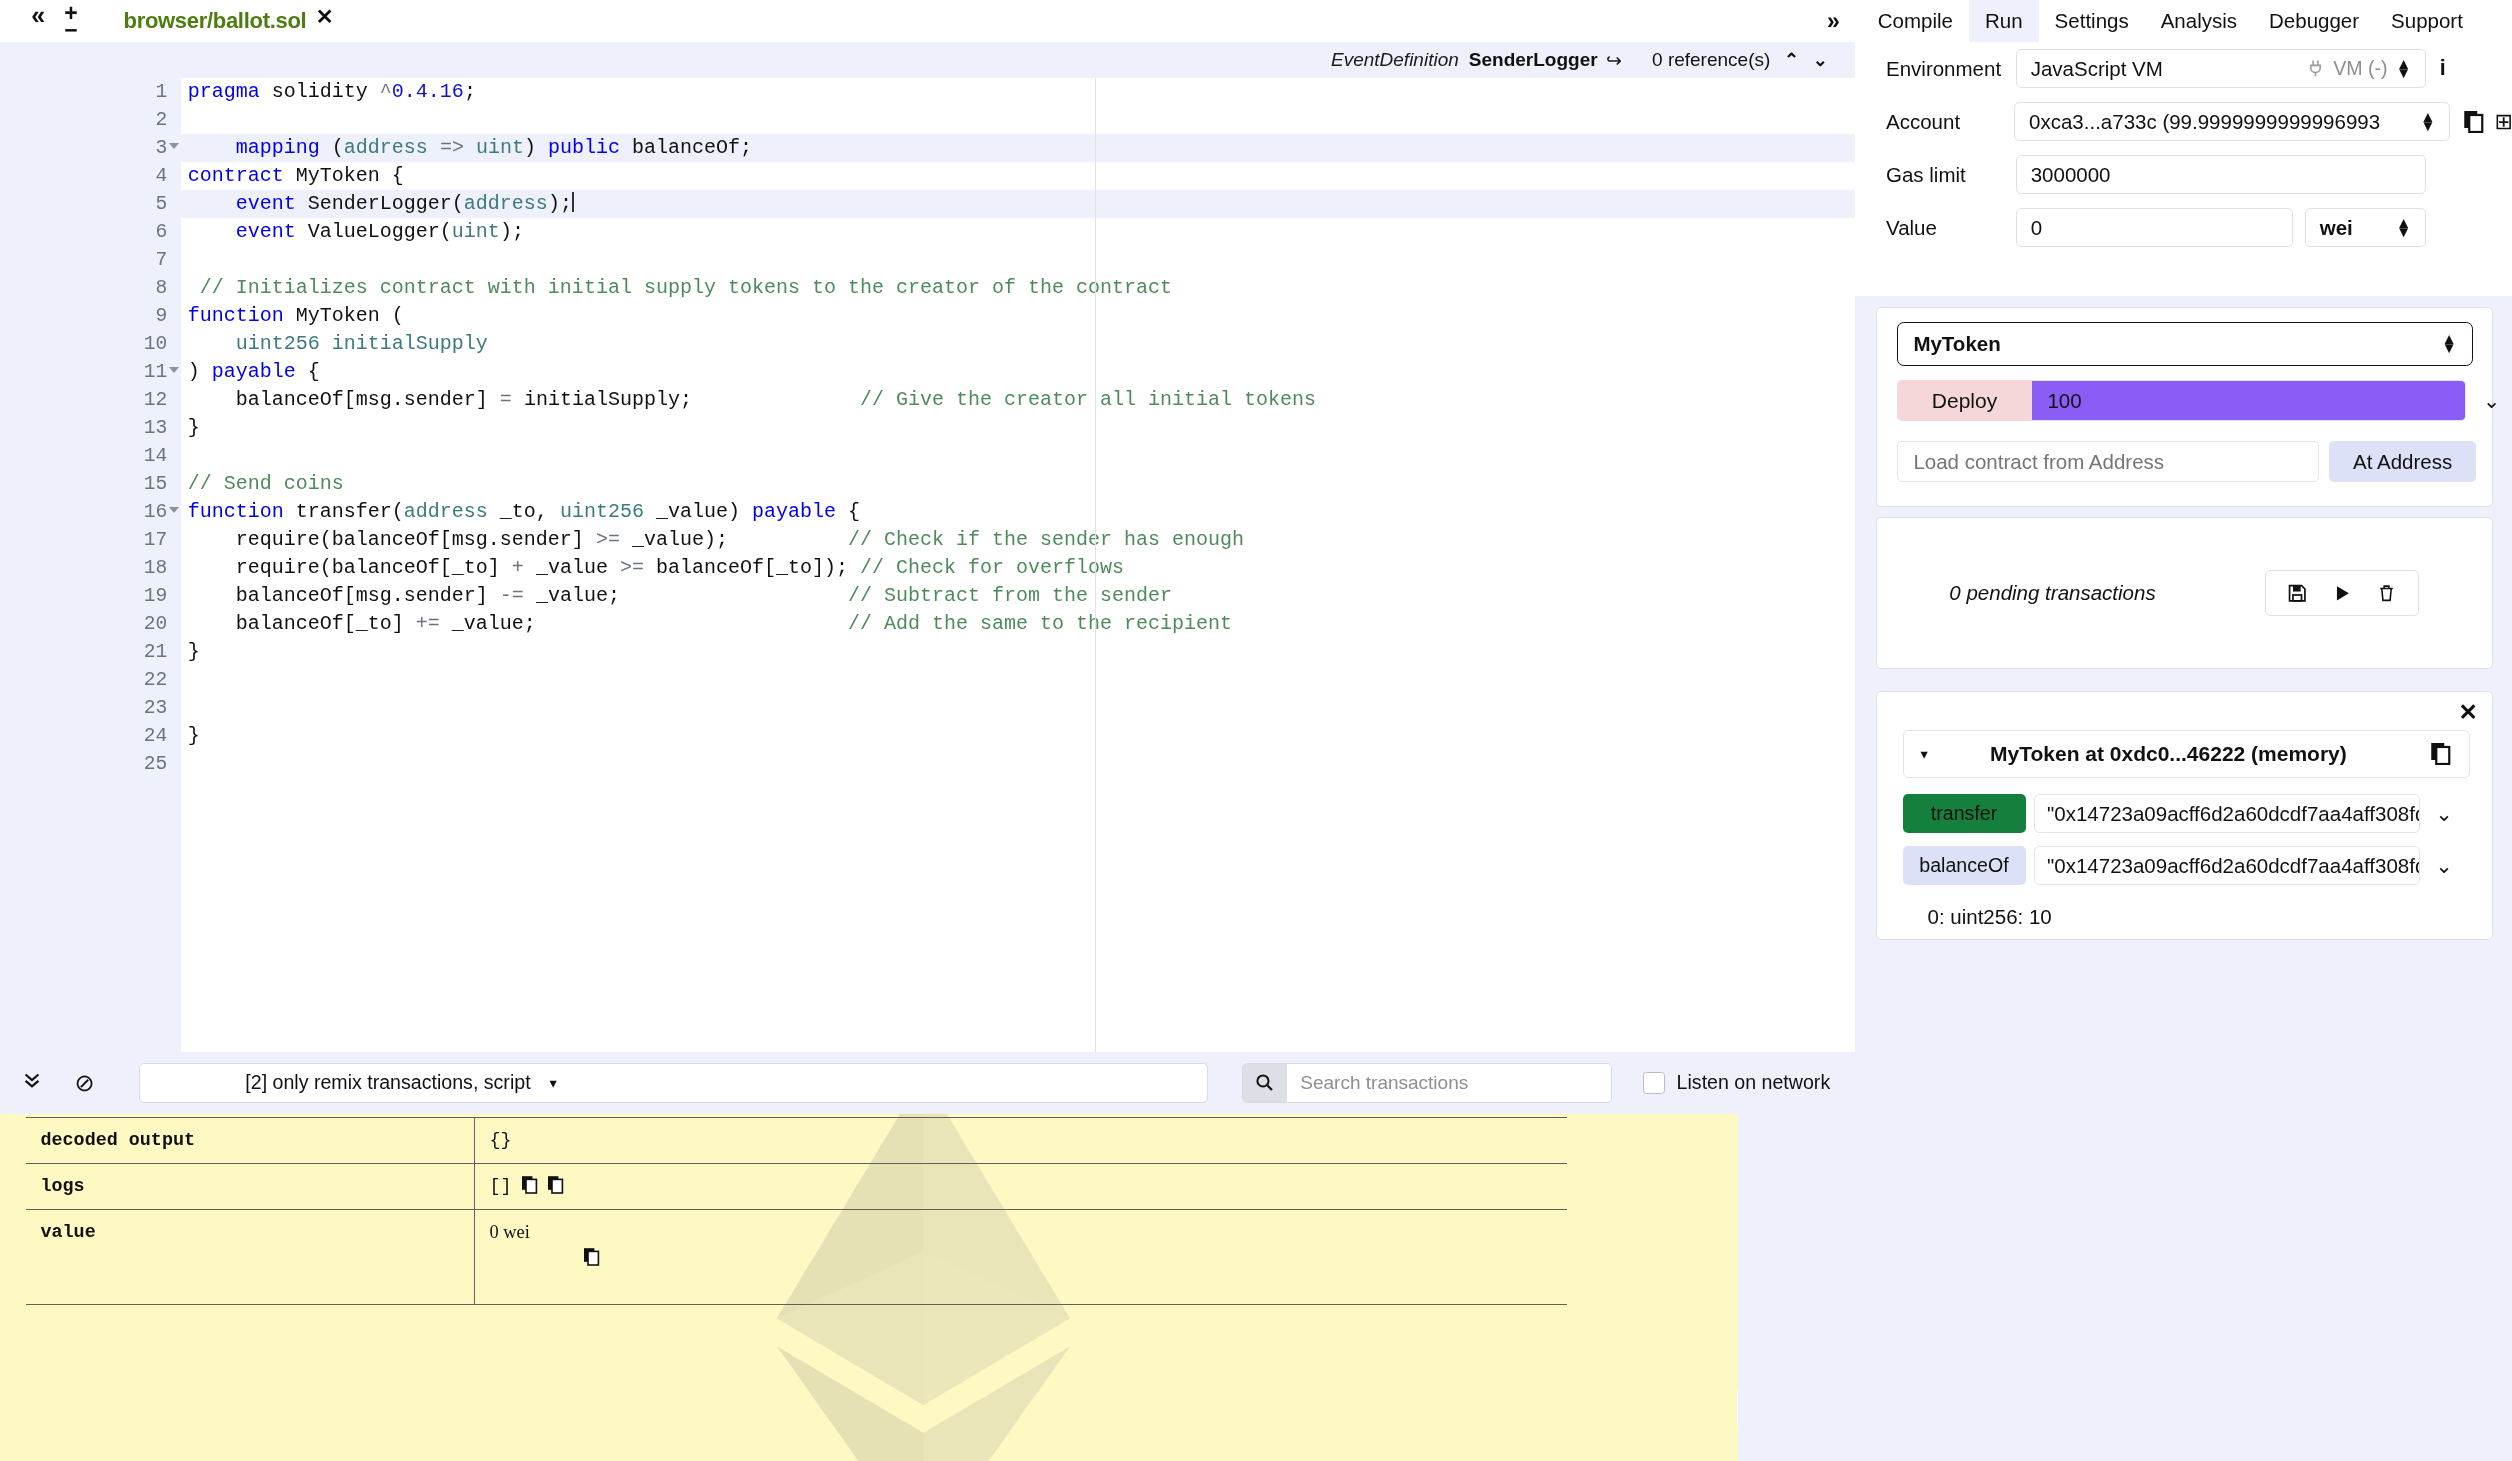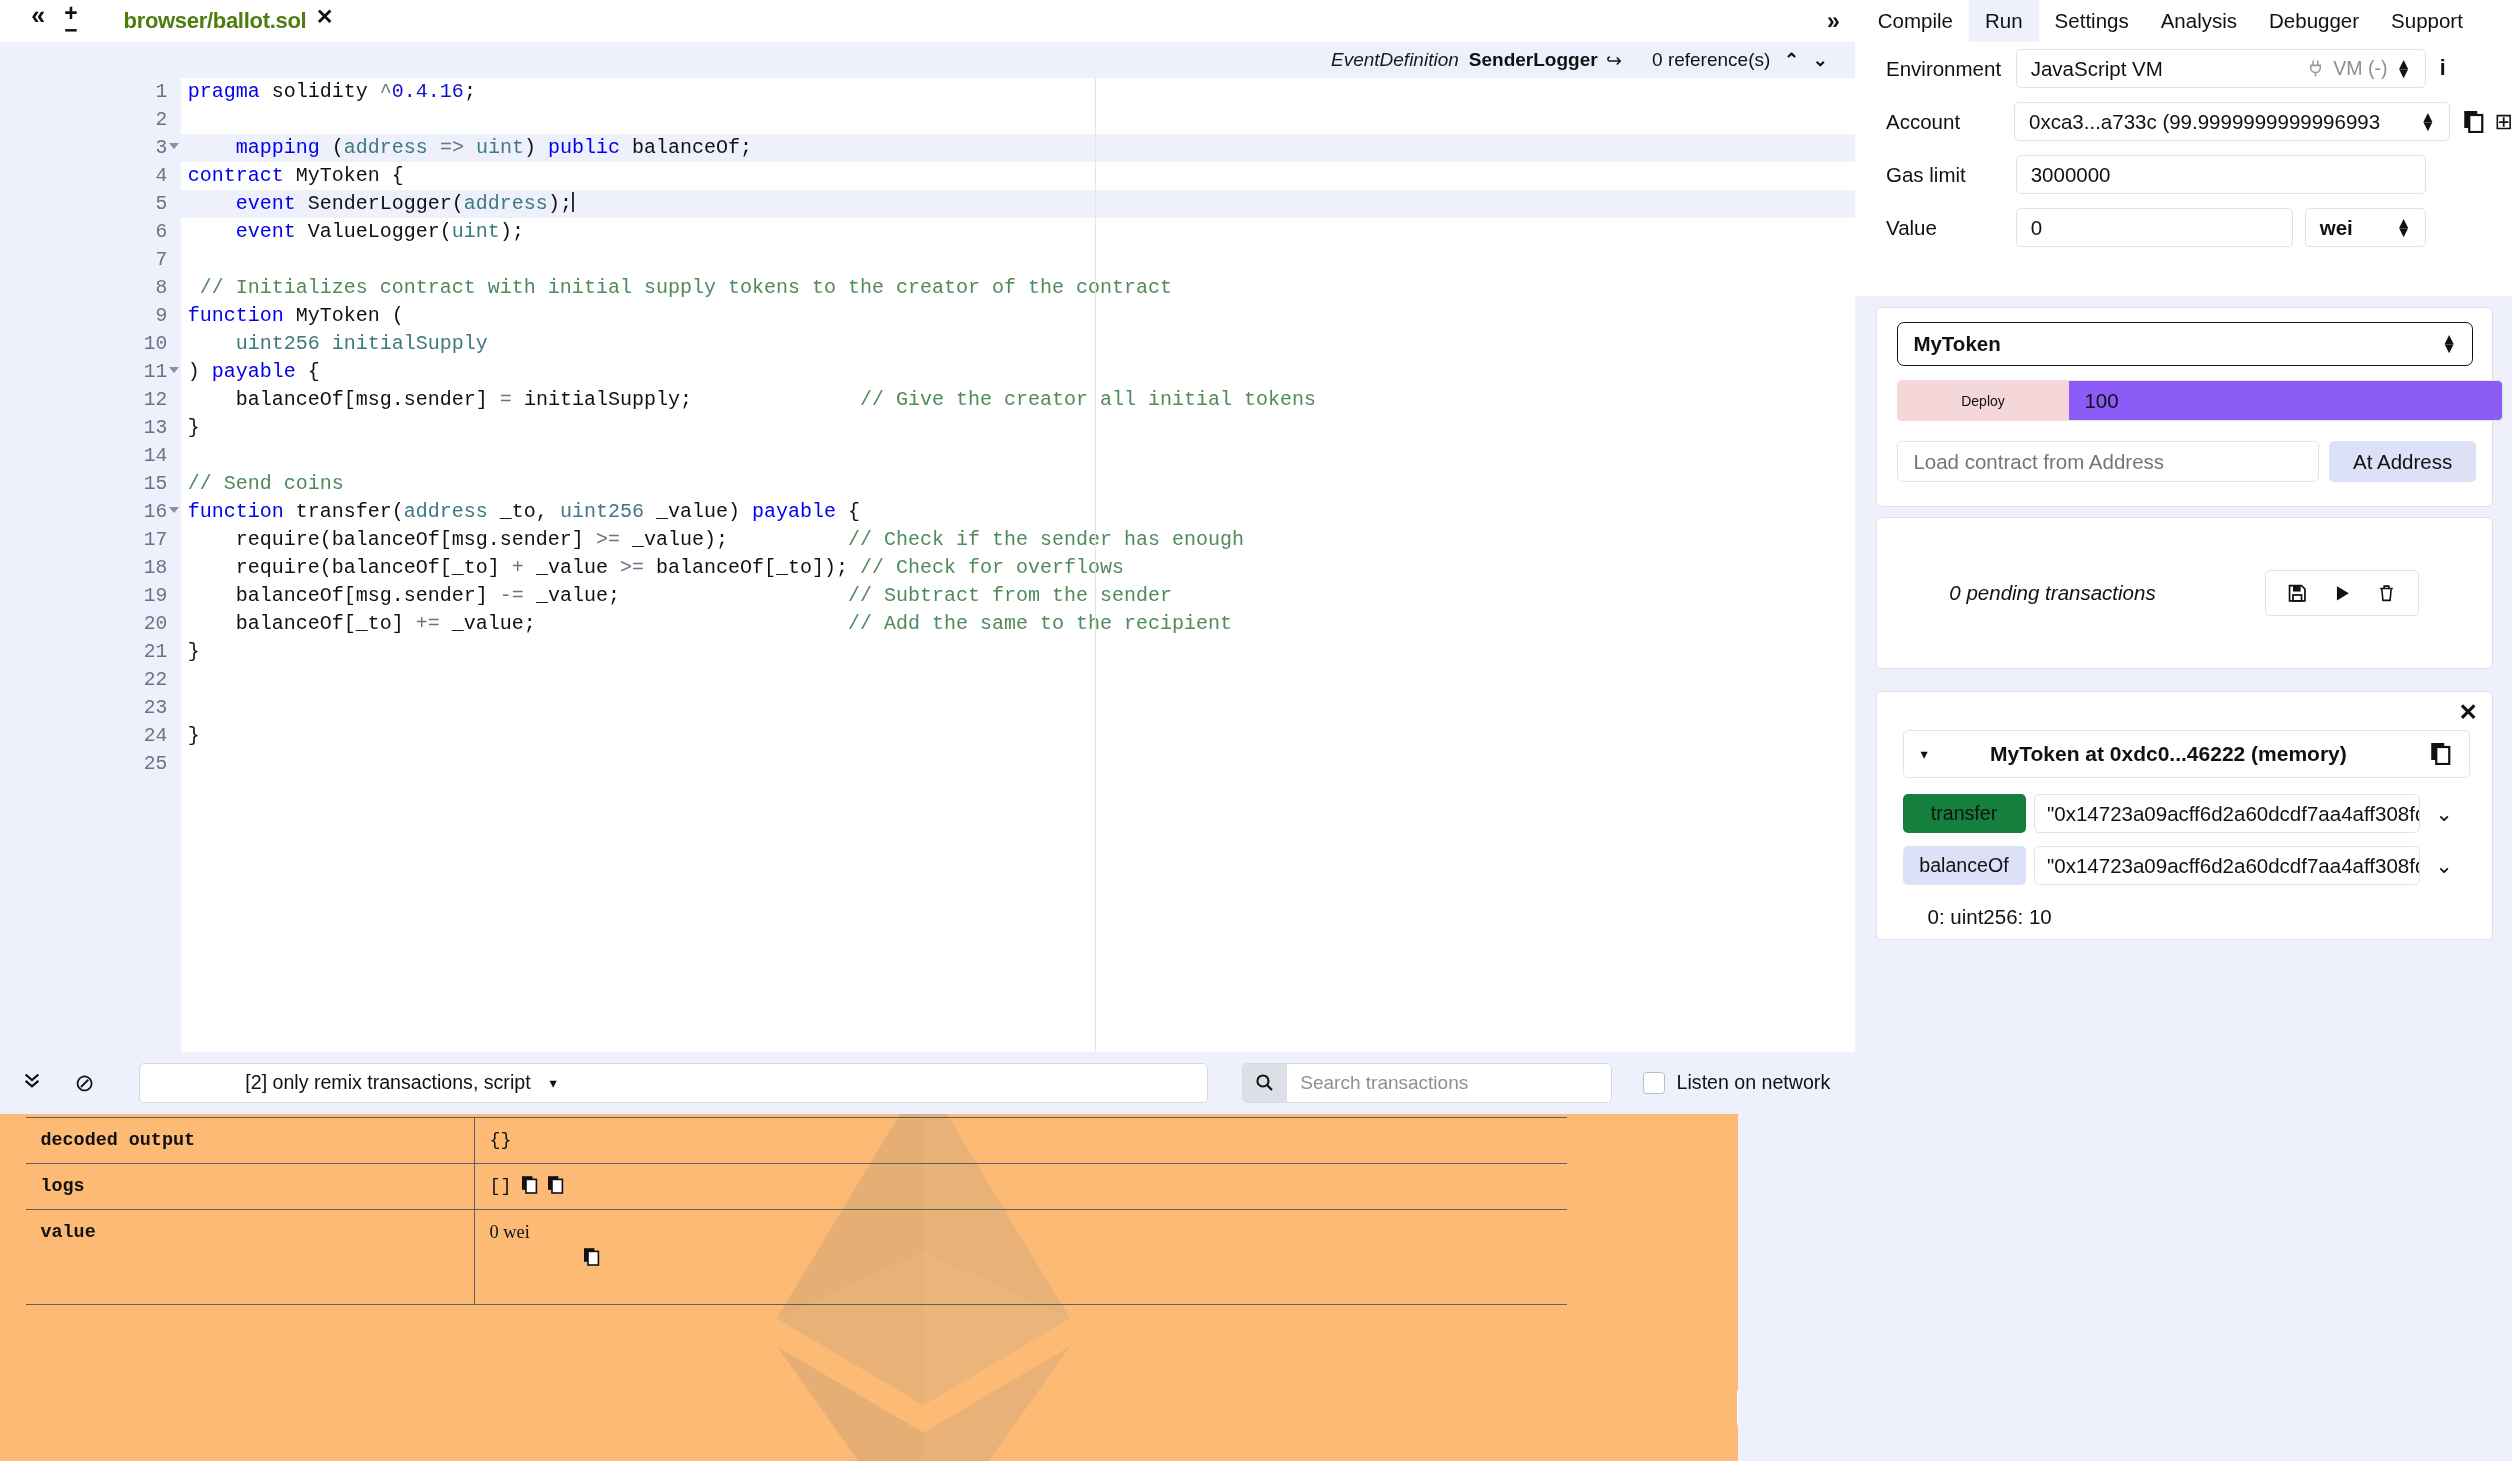--- a/index.html
+++ b/index.html
@@ -128,21 +128,21 @@
   }
   .tt-search-input::placeholder { color:#8e8e93; }
   .tt-listen { display:flex; align-items:center; margin-left:31px; gap:12px; }
   .tt-box {
     width:22px; height:22px; border:1.7px solid #b9bcc7; border-radius:3.4px; background:#fff;
   }
   .tt-listen-label { font-size:19.6px; color:#111; }
 
   .terminal {
     position:absolute; left:0px; top:1114px; width:1738px; height:348px;
-    background:#fdba74; overflow:hidden;padding-left:39px;
+    background:#fef9c3; overflow:hidden;padding-left:39px;
   }
   .eth-logo { position:absolute; left:710px; top:-39px; opacity:0.18; }
 
   .term-table { position:absolute; left:26px; top:3.4px; width:1541px; }
   .tr { display:flex; border-bottom:0.9px solid #606060; }
   .tr:first-child { border-top:0.9px solid #606060; }
   .td-k {
     width:449px; font-family:"Liberation Mono", monospace; font-size:18.4px;
     font-weight:bold; color:#111; padding:12px 0 12px 14.5px;
     border-right:0.9px solid #606060;
@@ -188,22 +188,22 @@
   .unit-input { width:121px; justify-content:space-between; margin-left:12px; font-weight:bold;}
 
   .contract-select {
     position:absolute; left:20.5px; top:13.7px; width:576px; height:44px;
     border:1.7px solid #111; border-radius:6.8px; background:#fff;
     display:flex; align-items:center; justify-content:space-between;
     padding:0 15.4px; font-size:20.5px; font-weight:bold; color:#111;
   }
   .deploy-row { position:absolute; left:20.5px; top:72px; display:flex; align-items:center; }
   .deploy-btn {
-    width:172px; height:41px; background:#f6d7d9; border-radius:5.1px 0 0 5.1px;
-    display:flex; align-items:center; justify-content:center; font-size:14px; color:#111;
+    width:135px; height:41px; background:#f6d7d9; border-radius:5.1px 0 0 5.1px;
+    display:flex; align-items:center; justify-content:center; font-size:21px; color:#111;
   }
   .deploy-input {
     width:434px; height:41px; background:#8b5cf6; border:0.9px solid #e2e4ec;
     border-left:none; border-radius:0 5.1px 5.1px 0;
     display:flex; align-items:center; padding-left:15.4px; font-size:20.5px; color:#111;
   }
   .deploy-caret { margin-left:17px; font-size:20.5px; color:#111; }
 
   .ataddr-row { position:absolute; left:20.5px; top:133px; display:flex; align-items:center; gap:0px;}
   .ataddr-input {

